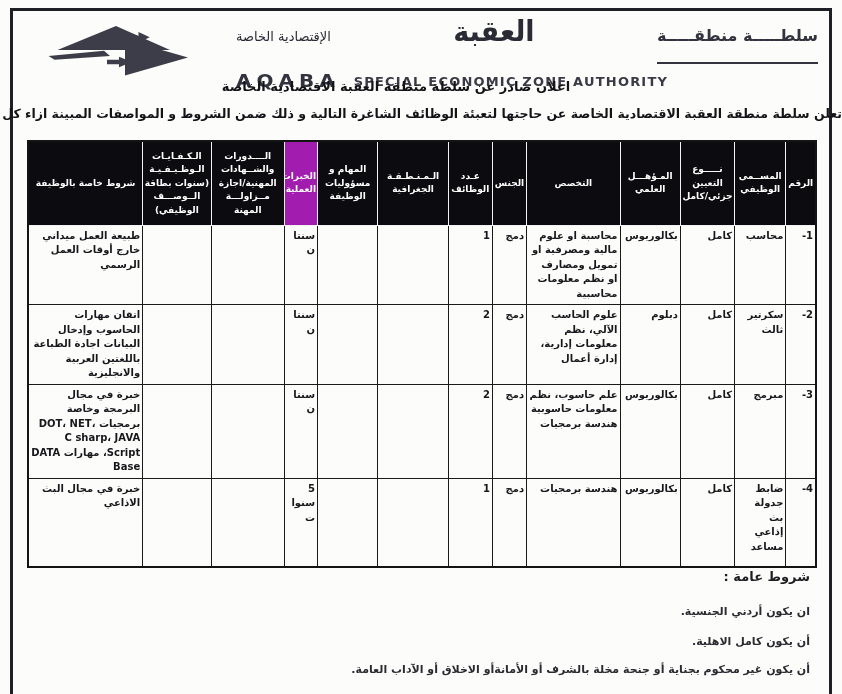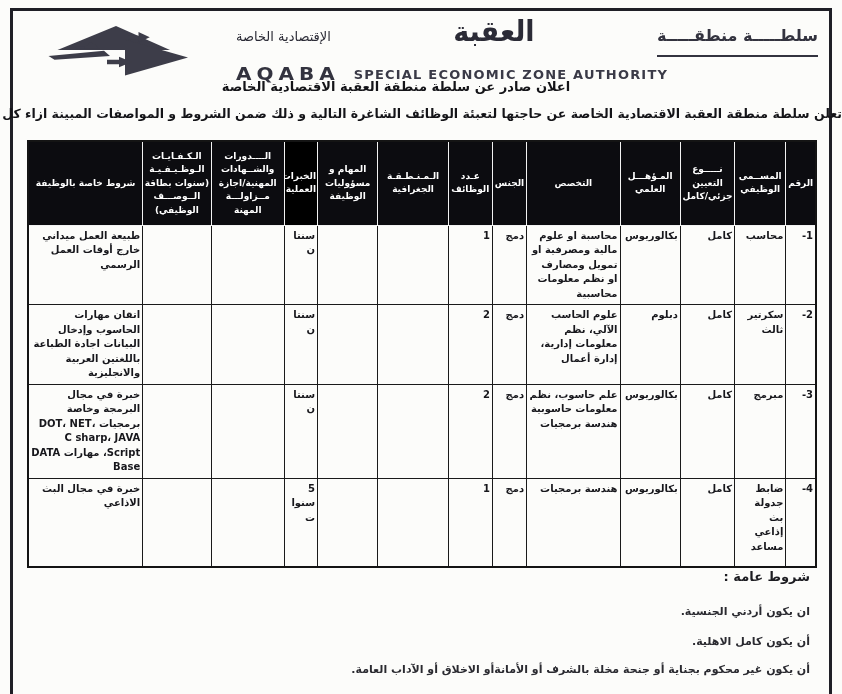--- a/index.html
+++ b/index.html
@@ -27,21 +27,21 @@
   .logo polygon, .logo rect { fill:#3d3d49; }
   .brand {
     position:absolute; top:18px; right:24px; width:582px;
   }
   .brand-row1 {
     direction:rtl; display:flex; align-items:baseline;
     justify-content:space-between; gap:8px;
   }
   .brand-ar-right {
     font-size:16px; font-weight:bold; color:#33333f; letter-spacing:1px;
-    border-bottom:2px solid #33333f; padding-bottom:10px; white-space:nowrap;
+    border-bottom:2px solid #33333f; padding-bottom:17px; white-space:nowrap;
   }
   .brand-ar-big {
     font-size:27px; font-weight:900; color:#2b2b36; line-height:1;
     transform:scaleY(1.05); white-space:nowrap;
   }
   .brand-ar-left {
     font-size:13px; font-weight:400; color:#2b2b36; white-space:nowrap;
   }
   .brand-row2 {
     direction:ltr; display:flex; align-items:baseline; gap:14px; margin-top:3px;
@@ -153,21 +153,21 @@
         <tr>
           <th style="background: rgb(12, 12, 16); color: rgb(255, 255, 255);">الرقم</th>
           <th style="background: rgb(12, 12, 16); color: rgb(255, 255, 255);">المســمى الوظيفي</th>
           <th style="background: rgb(12, 12, 16); color: rgb(255, 255, 255);">نـــــوع التعيين جزئي/كامل</th>
           <th style="background: rgb(12, 12, 16); color: rgb(255, 255, 255);">المـؤهـــل العلمي</th>
           <th style="background: rgb(12, 12, 16); color: rgb(255, 255, 255);">التخصص</th>
           <th style="background: rgb(12, 12, 16); color: rgb(255, 255, 255);">الجنس</th>
           <th style="background: rgb(12, 12, 16); color: rgb(255, 255, 255);">عـدد الوظائف</th>
           <th style="background: rgb(12, 12, 16); color: rgb(255, 255, 255);">الـمـنـطـقـة الجغرافية</th>
           <th style="background: rgb(12, 12, 16); color: rgb(255, 255, 255);">المهام و مسؤوليات الوظيفة</th>
-          <th style="background: #000000; color: rgb(255, 255, 255);">الخبرات العملية</th>
+          <th style="background: #a21caf; color: rgb(255, 255, 255);">الخبرات العملية</th>
           <th style="background: rgb(12, 12, 16); color: rgb(255, 255, 255);">الــــدورات والشــهادات المهنية/اجازة مــزاولـــة المهنة</th>
           <th style="background: rgb(12, 12, 16); color: rgb(255, 255, 255);">الـكـفـايـات الـوظـيـفـيـة (سنوات بطاقة الــوصـــف الوظيفي)</th>
           <th style="background: rgb(12, 12, 16); color: rgb(255, 255, 255);">شروط خاصة بالوظيفة</th>
         </tr>
       </thead>
     <tbody>
         <tr class="r0">
           <td>1-</td>
           <td>محاسب</td>
           <td>كامل</td>

